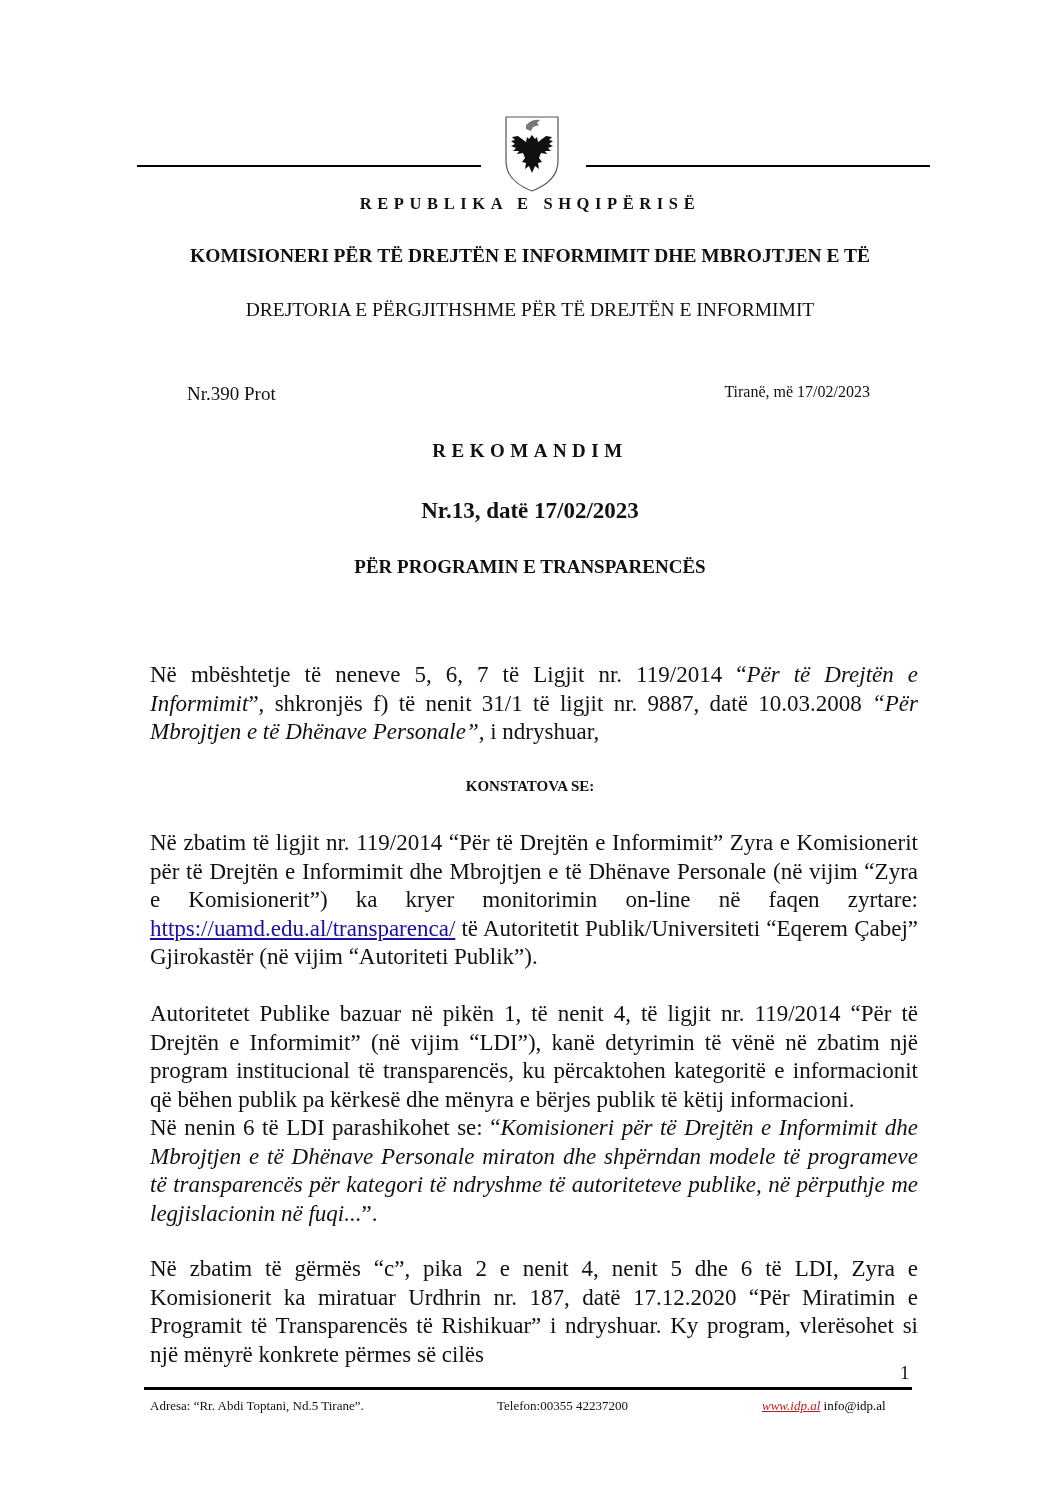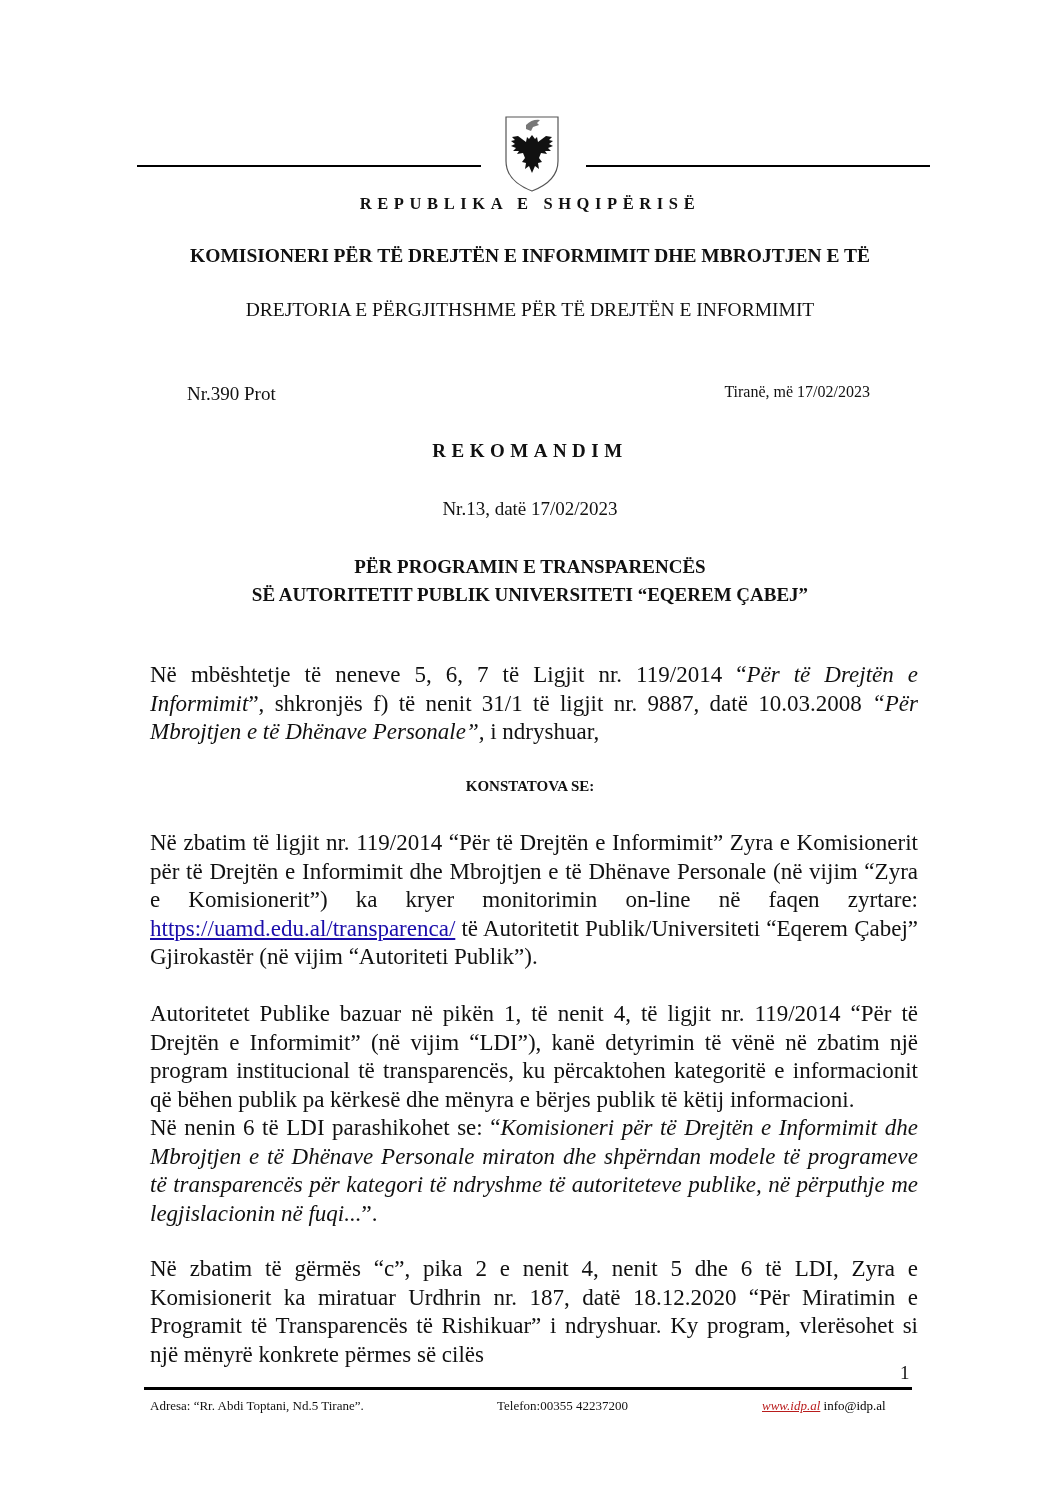--- a/index.html
+++ b/index.html
@@ -9,21 +9,21 @@
   .hr-left { left:137px; top:165px; width:344px; height:2px; background:#000; }
   .hr-right { left:586px; top:165px; width:344px; height:2px; background:#000; }
   .emblem { left:500px; top:113px; width:64px; height:80px; }
   .center { left:140px; width:780px; text-align:center; }
   .republic { top:194px; font-size:16.5px; font-weight:bold; letter-spacing:5.6px; }
   .org1 { top:243px; font-size:19.5px; font-weight:bold; line-height:26px; }
   .org2 { top:296px; font-size:19.5px; line-height:27px; }
   .prot { left:150px; top:383px; font-size:19px;margin-left:37px; }
   .place { left:660px; top:383px; width:210px; text-align:right; font-size:16px; }
   .rek { top:440px; font-size:19px; font-weight:bold; letter-spacing:5.5px; }
-  .nr { top:498px; font-size:19px; font-weight:normal; }
+  .nr { top:498px; font-size:23px; font-weight:bold; }
   .subject { top:553px; font-size:19px; font-weight:bold; line-height:28px; }
   .para { left:150px; width:768px; font-size:23px; line-height:28.5px; text-align:justify; }
   .p1 { top:661px; }
   .konst { top:778px; font-size:15px; font-weight:bold; }
   .p2 { top:829px; }
   .p3 { top:1000px; }
   .p4 { top:1114px; }
   .p5 { top:1255px; }
   a.link { color:#1a0dab; text-decoration:underline; }
   .pagenum { left:900px; top:1362px; font-size:19px; }
@@ -60,33 +60,32 @@
 </div>
 
 <div class="abs prot">Nr.390 Prot</div>
 <div class="abs place">Tiranë, më 17/02/2023</div>
 
 <div class="abs center rek">REKOMANDIM</div>
 <div class="abs center nr">Nr.13, datë 17/02/2023</div>
 
 <div class="abs center subject">
   <div>PËR PROGRAMIN E TRANSPARENCËS</div>
-  <div>SË AUTORITETIT PUBLIK UNIVERSITETI “EQEREM ÇABEJ”</div>
 </div>
 
 <div class="abs para p1"><span>Në mbështetje të neneve 5, 6, 7 të Ligjit nr. 119/2014 “</span><i>Për të Drejtën e Informimit</i><span>”, shkronjës f) të nenit 31/1 të ligjit nr. 9887, datë 10.03.2008 </span><i>“Për Mbrojtjen e të Dhënave Personale”,</i><span> i ndryshuar,</span></div>
 
 <div class="abs center konst">KONSTATOVA  SE:</div>
 
 <div class="abs para p2"><span>Në zbatim të ligjit nr. 119/2014 “Për të Drejtën e Informimit” Zyra e Komisionerit për të Drejtën e Informimit dhe Mbrojtjen e të Dhënave Personale (në vijim “Zyra e Komisionerit”) ka kryer monitorimin on-line në faqen zyrtare: </span><a class="link" href="#">https://uamd.edu.al/transparenca/</a><span> të Autoritetit Publik/Universiteti “Eqerem Çabej” Gjirokastër (në vijim “Autoriteti Publik”).</span></div>
 
 <div class="abs para p3">Autoritetet Publike bazuar në pikën 1, të nenit 4, të ligjit nr. 119/2014 “Për të Drejtën e Informimit” (në vijim “LDI”), kanë detyrimin të vënë në zbatim një program institucional të transparencës, ku përcaktohen kategoritë e informacionit që bëhen publik pa kërkesë dhe mënyra e bërjes publik të këtij informacioni.</div>
 
 <div class="abs para p4"><span>Në nenin 6 të LDI parashikohet se: “</span><i>Komisioneri për të Drejtën e Informimit dhe Mbrojtjen e të Dhënave Personale miraton dhe shpërndan modele të programeve të transparencës për kategori të ndryshme të autoriteteve publike, në përputhje me legjislacionin në fuqi...</i><span>”.</span></div>
 
-<div class="abs para p5">Në zbatim të gërmës “c”, pika 2 e nenit 4, nenit 5 dhe 6 të LDI, Zyra e Komisionerit ka miratuar Urdhrin nr. 187, datë 18.12.2020 “Për Miratimin e Programit të Transparencës të Rishikuar” i ndryshuar. Ky program, vlerësohet si një mënyrë konkrete përmes së cilës</div>
+<div class="abs para p5">Në zbatim të gërmës “c”, pika 2 e nenit 4, nenit 5 dhe 6 të LDI, Zyra e Komisionerit ka miratuar Urdhrin nr. 187, datë 17.12.2020 “Për Miratimin e Programit të Transparencës të Rishikuar” i ndryshuar. Ky program, vlerësohet si një mënyrë konkrete përmes së cilës</div>
 
 <div class="abs pagenum">1</div>
 <div class="abs footer-rule"></div>
 
 <div class="abs footer f-addr">Adresa: “Rr. Abdi Toptani, Nd.5 Tirane”.</div>
 <div class="abs footer f-tel">Telefon:00355 42237200</div>
 <div class="abs footer f-web"><a href="#">www.idp.al</a> <span class="f-email">info@idp.al</span></div>
 
 </body></html>

